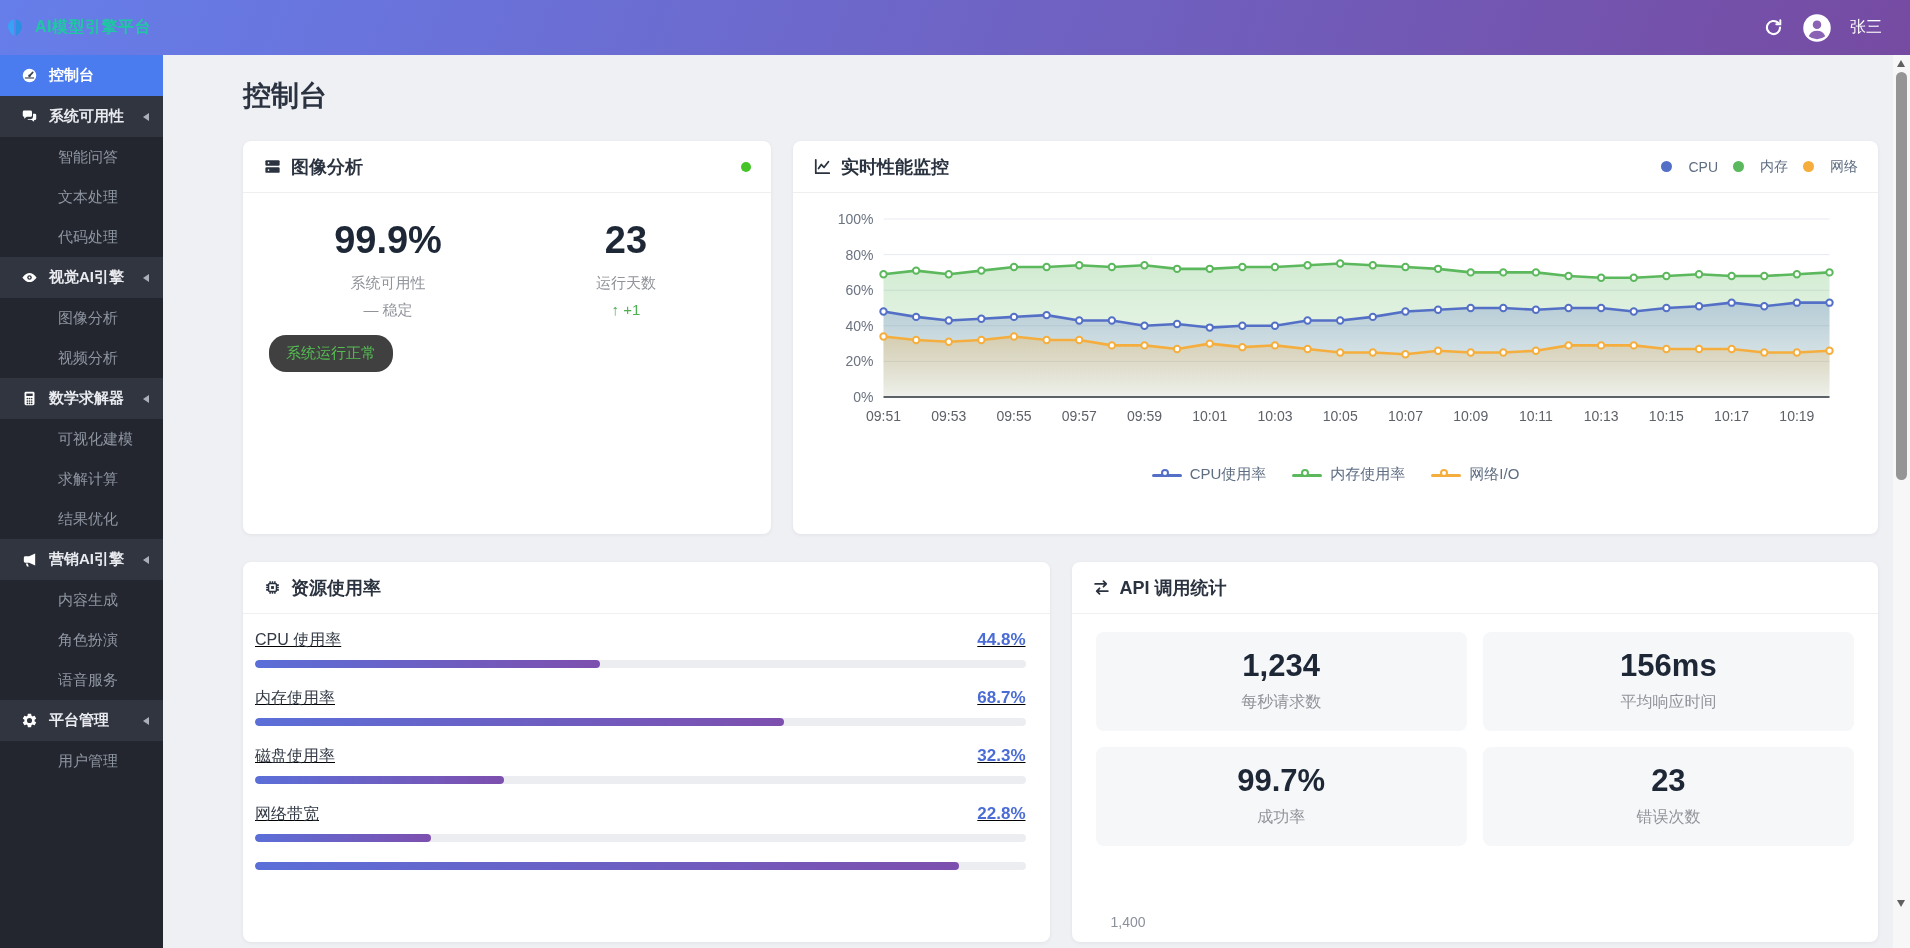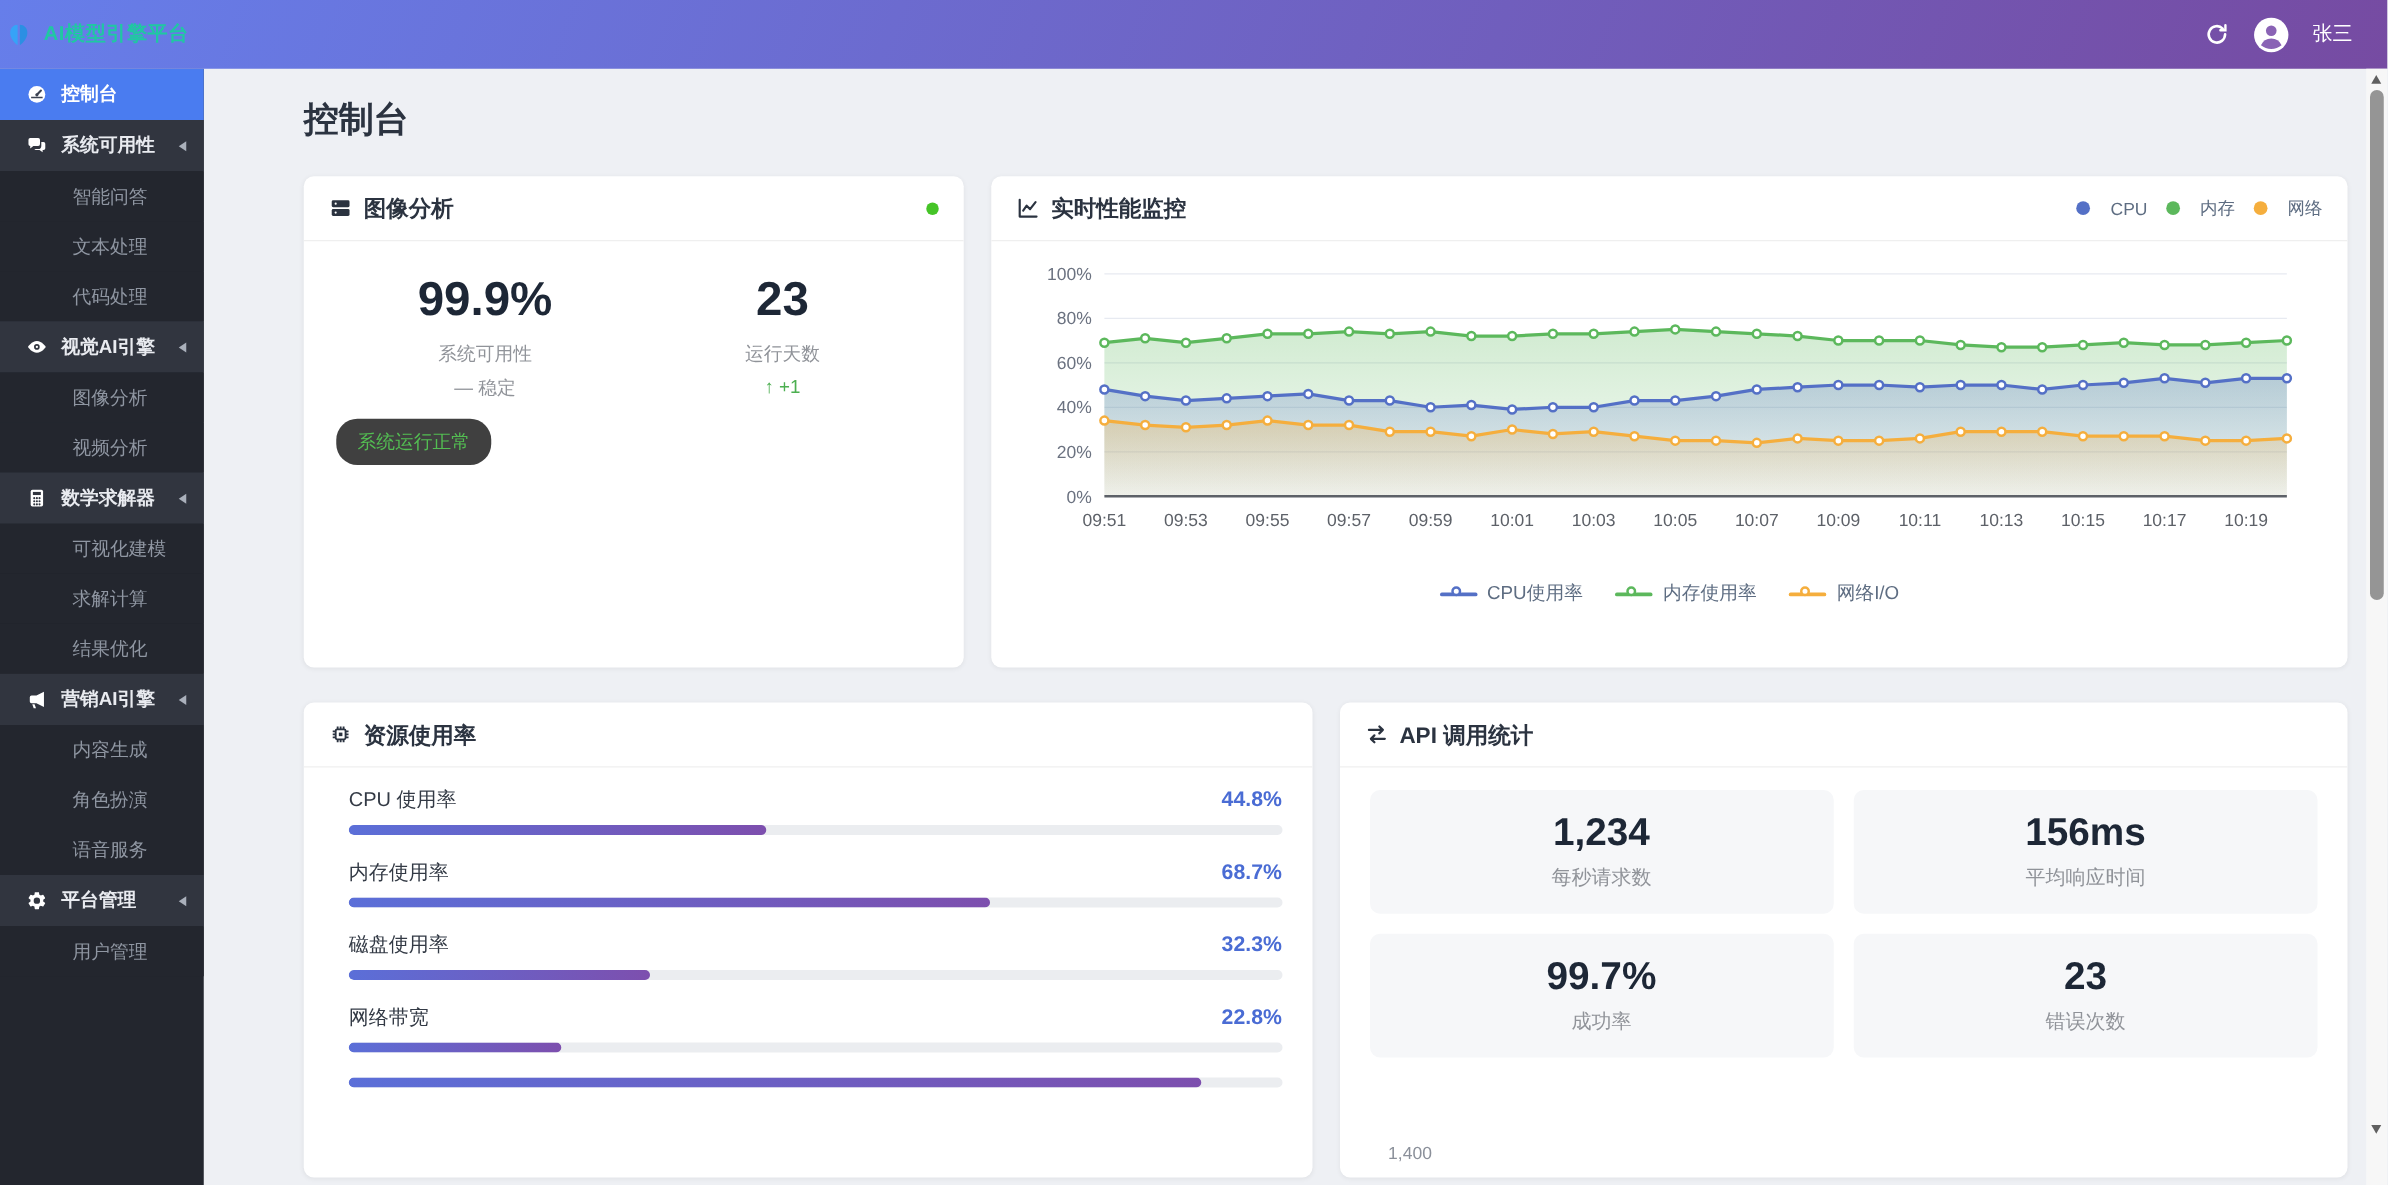--- a/index.html
+++ b/index.html
@@ -67,21 +67,21 @@
   .lt-dot { width:11px; height:11px; border-radius:50%; }
   .perf-body { padding:8px 14px 0 14px; }
   .perf-svg { display:block; width:100%; height:262px; }
   .legend-bottom { display:flex; justify-content:center; gap:26px; margin-top:2px; }
   .lb-item { display:flex; align-items:center; gap:8px; font-size:15px; color:#5e6d82; cursor:pointer; }
   .lb-marker { position:relative; width:30px; height:12px; }
   .lb-line { position:absolute; top:5px; left:0; width:30px; height:3px; border-radius:2px; }
   .lb-ring { position:absolute; top:0; left:9px; width:8px; height:8px; background:#fff; border:2.5px solid; border-radius:50%; }
 
   
-  .res-body { padding:16px 24px 0 36px; }
+  .res-body { padding:16px 24px 0 12px;text-decoration:underline; }
   .res-row { margin-bottom:20px; }
   .res-line { display:flex; align-items:baseline; }
   .res-label { font-size:16px; color:#333a45; }
   .res-value { margin-left:auto; font-size:17px; font-weight:bold; color:#4a6cd4; }
   .res-track { margin-top:9px; height:8px; background:#ebedf0; border-radius:5px; overflow:hidden; }
   .res-fill { height:8px; border-radius:5px; background:linear-gradient(90deg,#5b6fd8 0%,#7d4fae 100%); }
 
   
   .api-body { padding:18px 24px 0 24px; }
   .api-stats { display:grid; grid-template-columns:1fr 1fr; gap:16px; }

